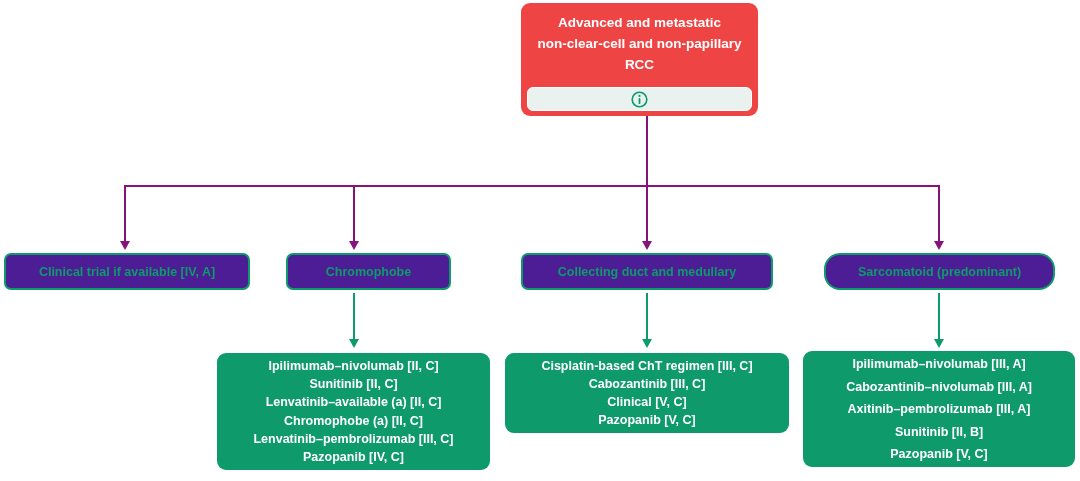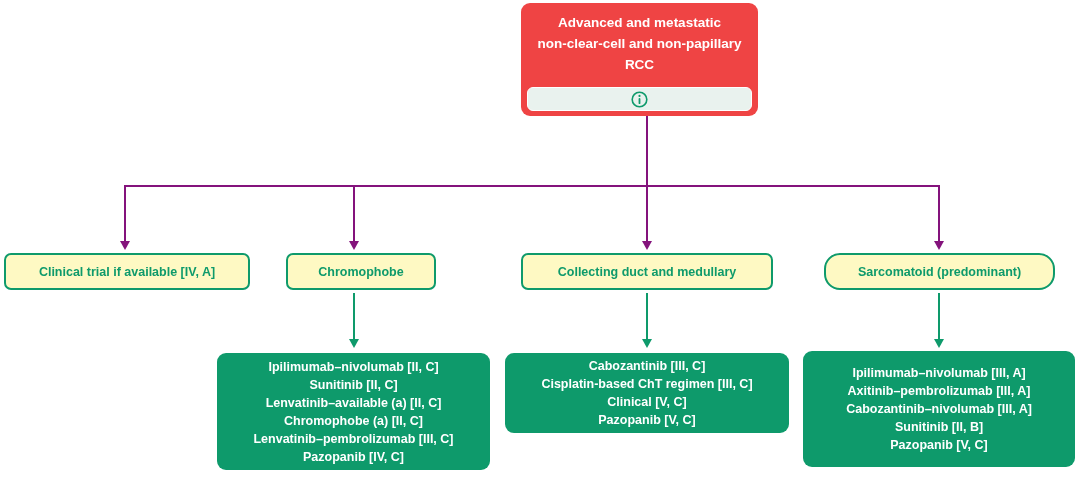--- a/index.html
+++ b/index.html
@@ -59,21 +59,21 @@
     border-right: 5px solid transparent;
   }
   .arrow-purple { border-top: 9px solid #84137C; }
   .arrow-green  { border-top: 9px solid #0E9A6B; }
 
   
   .cat-box {
     position: absolute;
     top: 253px; height: 37px;
     box-sizing: border-box;
-    background: #fef9c3;
+    background: #4c1d95;
     border: 2px solid #0E9A6B;
     border-radius: 7px;
     color: #0E9A6B;
     font-weight: bold;
     font-size: 12.5px;
     display: flex;
     align-items: center;
     justify-content: center;
     text-align: center;
   }
@@ -83,21 +83,21 @@
     position: absolute;
     box-sizing: border-box;
     background: #0E9A6B;
     border-radius: 9px;
     color: #ffffff;
     font-weight: bold;
     font-size: 12.5px;
     display: flex;
     flex-direction: column;
     align-items: center;
-    justify-content: center;
+    justify-content: space-between;
     text-align: center;
     padding: 4px 6px;
   }
   .treat-line { line-height: 18px; white-space: nowrap; }
 </style>
 </head>
 <body>
 
 <div class="canvas">
 
@@ -122,21 +122,21 @@
   <div class="pline" style="left:353px; top:185px; width:2px; height:56px;"></div>
   <div class="pline" style="left:938px; top:185px; width:2px; height:56px;"></div>
   <div class="arrow-down arrow-purple" style="left:120px; top:241px;"></div>
   <div class="arrow-down arrow-purple" style="left:349px; top:241px;"></div>
   <div class="arrow-down arrow-purple" style="left:642px; top:241px;"></div>
   <div class="arrow-down arrow-purple" style="left:934px; top:241px;"></div>
 
   <div class="cat-box" style="left:4px; width:246px;">
     <span>Clinical trial if available [IV, A]</span>
   </div>
-  <div class="cat-box" style="left:286px; width:150px;align-items:center;">
+  <div class="cat-box" style="left:286px; width:165px;align-items:center;">
     <span>Chromophobe</span>
   </div>
   <div class="cat-box" style="left:521px; width:252px;">
     <span>Collecting duct and medullary</span>
   </div>
   <div class="cat-box" style="left:824px; width:231px;border-radius:16px;">
     <span>Sarcomatoid (predominant)</span>
   </div>
 
   <div class="gline" style="left:353px; top:293px; width:2px; height:46px;"></div>
@@ -149,27 +149,27 @@
   <div class="treat-box" style="left:217px; top:353px; width:273px; height:117px;">
     <div class="treat-line">Ipilimumab–nivolumab [II, C]</div>
     <div class="treat-line">Sunitinib [II, C]</div>
     <div class="treat-line">Lenvatinib–available (a) [II, C]</div>
     <div class="treat-line">Chromophobe (a) [II, C]</div>
     <div class="treat-line">Lenvatinib–pembrolizumab [III, C]</div>
     <div class="treat-line">Pazopanib [IV, C]</div>
   </div>
 
   <div class="treat-box" style="left:505px; top:353px; width:284px; height:80px;">
+    <div class="treat-line">Cisplatin-based ChT regimen [III, C]</div>
     <div class="treat-line">Cabozantinib [III, C]</div>
-    <div class="treat-line">Cisplatin-based ChT regimen [III, C]</div>
     <div class="treat-line">Clinical [V, C]</div>
     <div class="treat-line">Pazopanib [V, C]</div>
   </div>
 
   <div class="treat-box" style="left:803px; top:351px; width:272px; height:116px;">
     <div class="treat-line">Ipilimumab–nivolumab [III, A]</div>
+    <div class="treat-line">Cabozantinib–nivolumab [III, A]</div>
     <div class="treat-line">Axitinib–pembrolizumab [III, A]</div>
-    <div class="treat-line">Cabozantinib–nivolumab [III, A]</div>
     <div class="treat-line">Sunitinib [II, B]</div>
     <div class="treat-line">Pazopanib [V, C]</div>
   </div>
 
 </div>
 
 </body></html>

